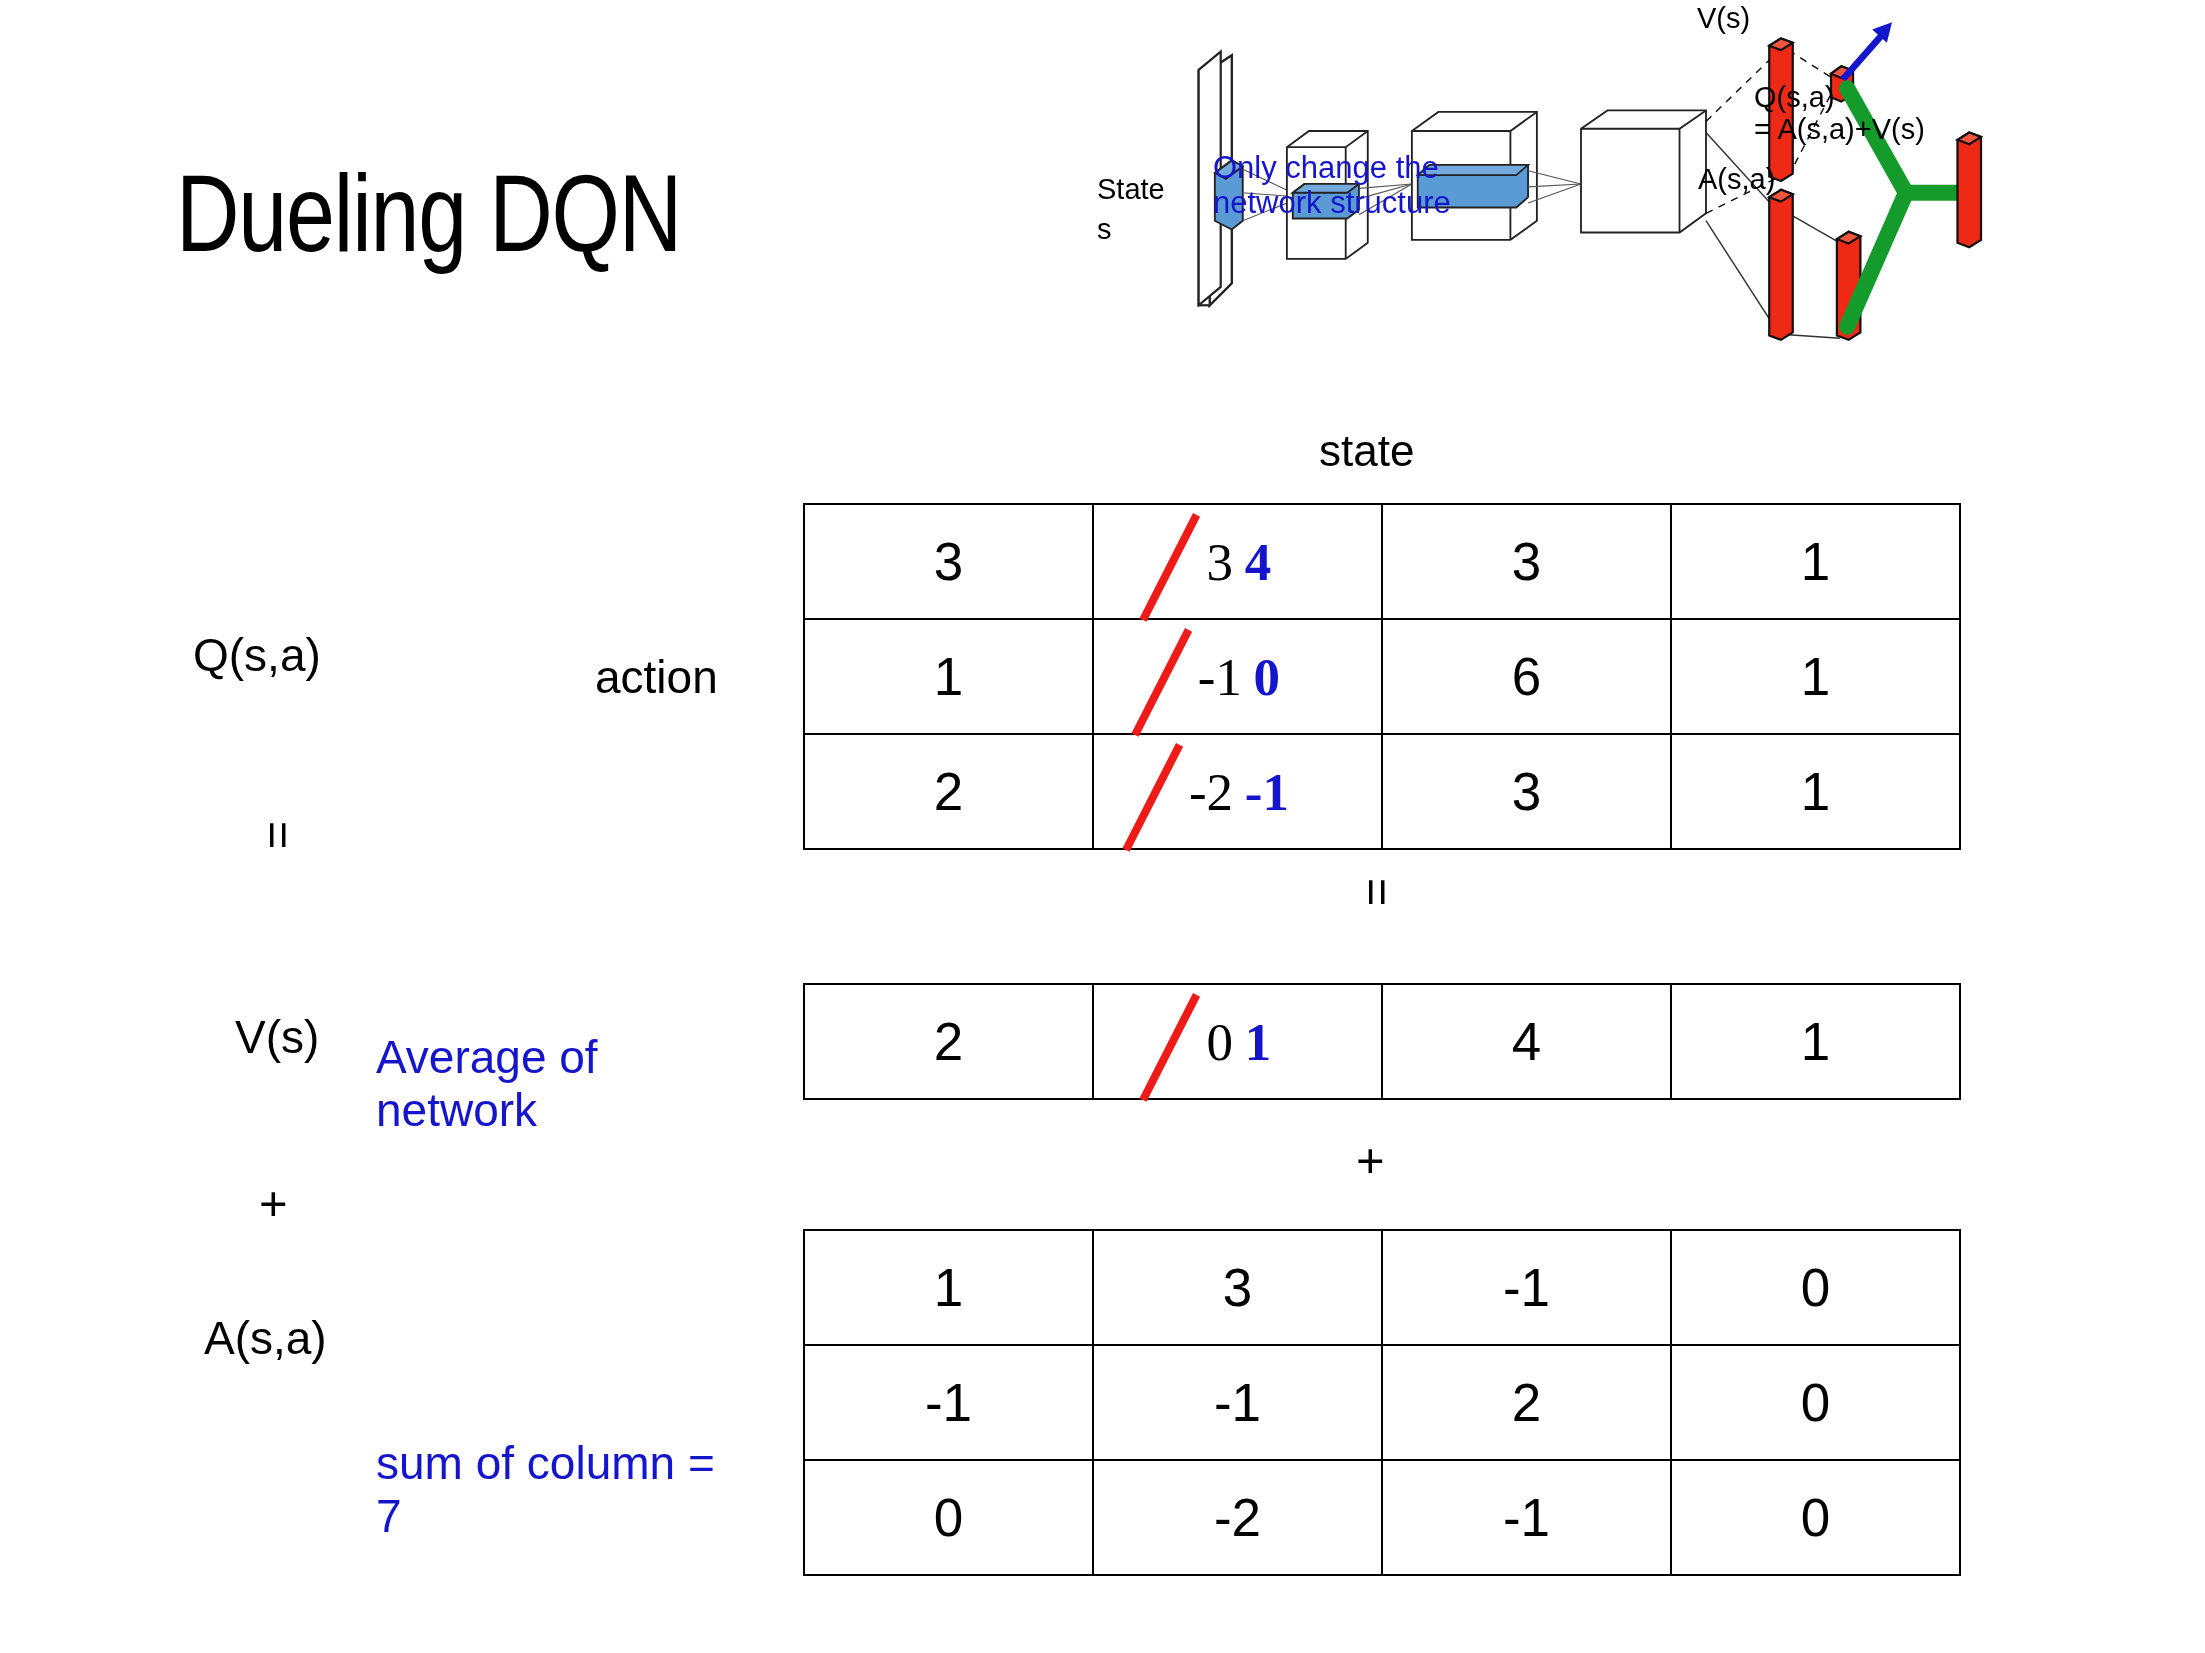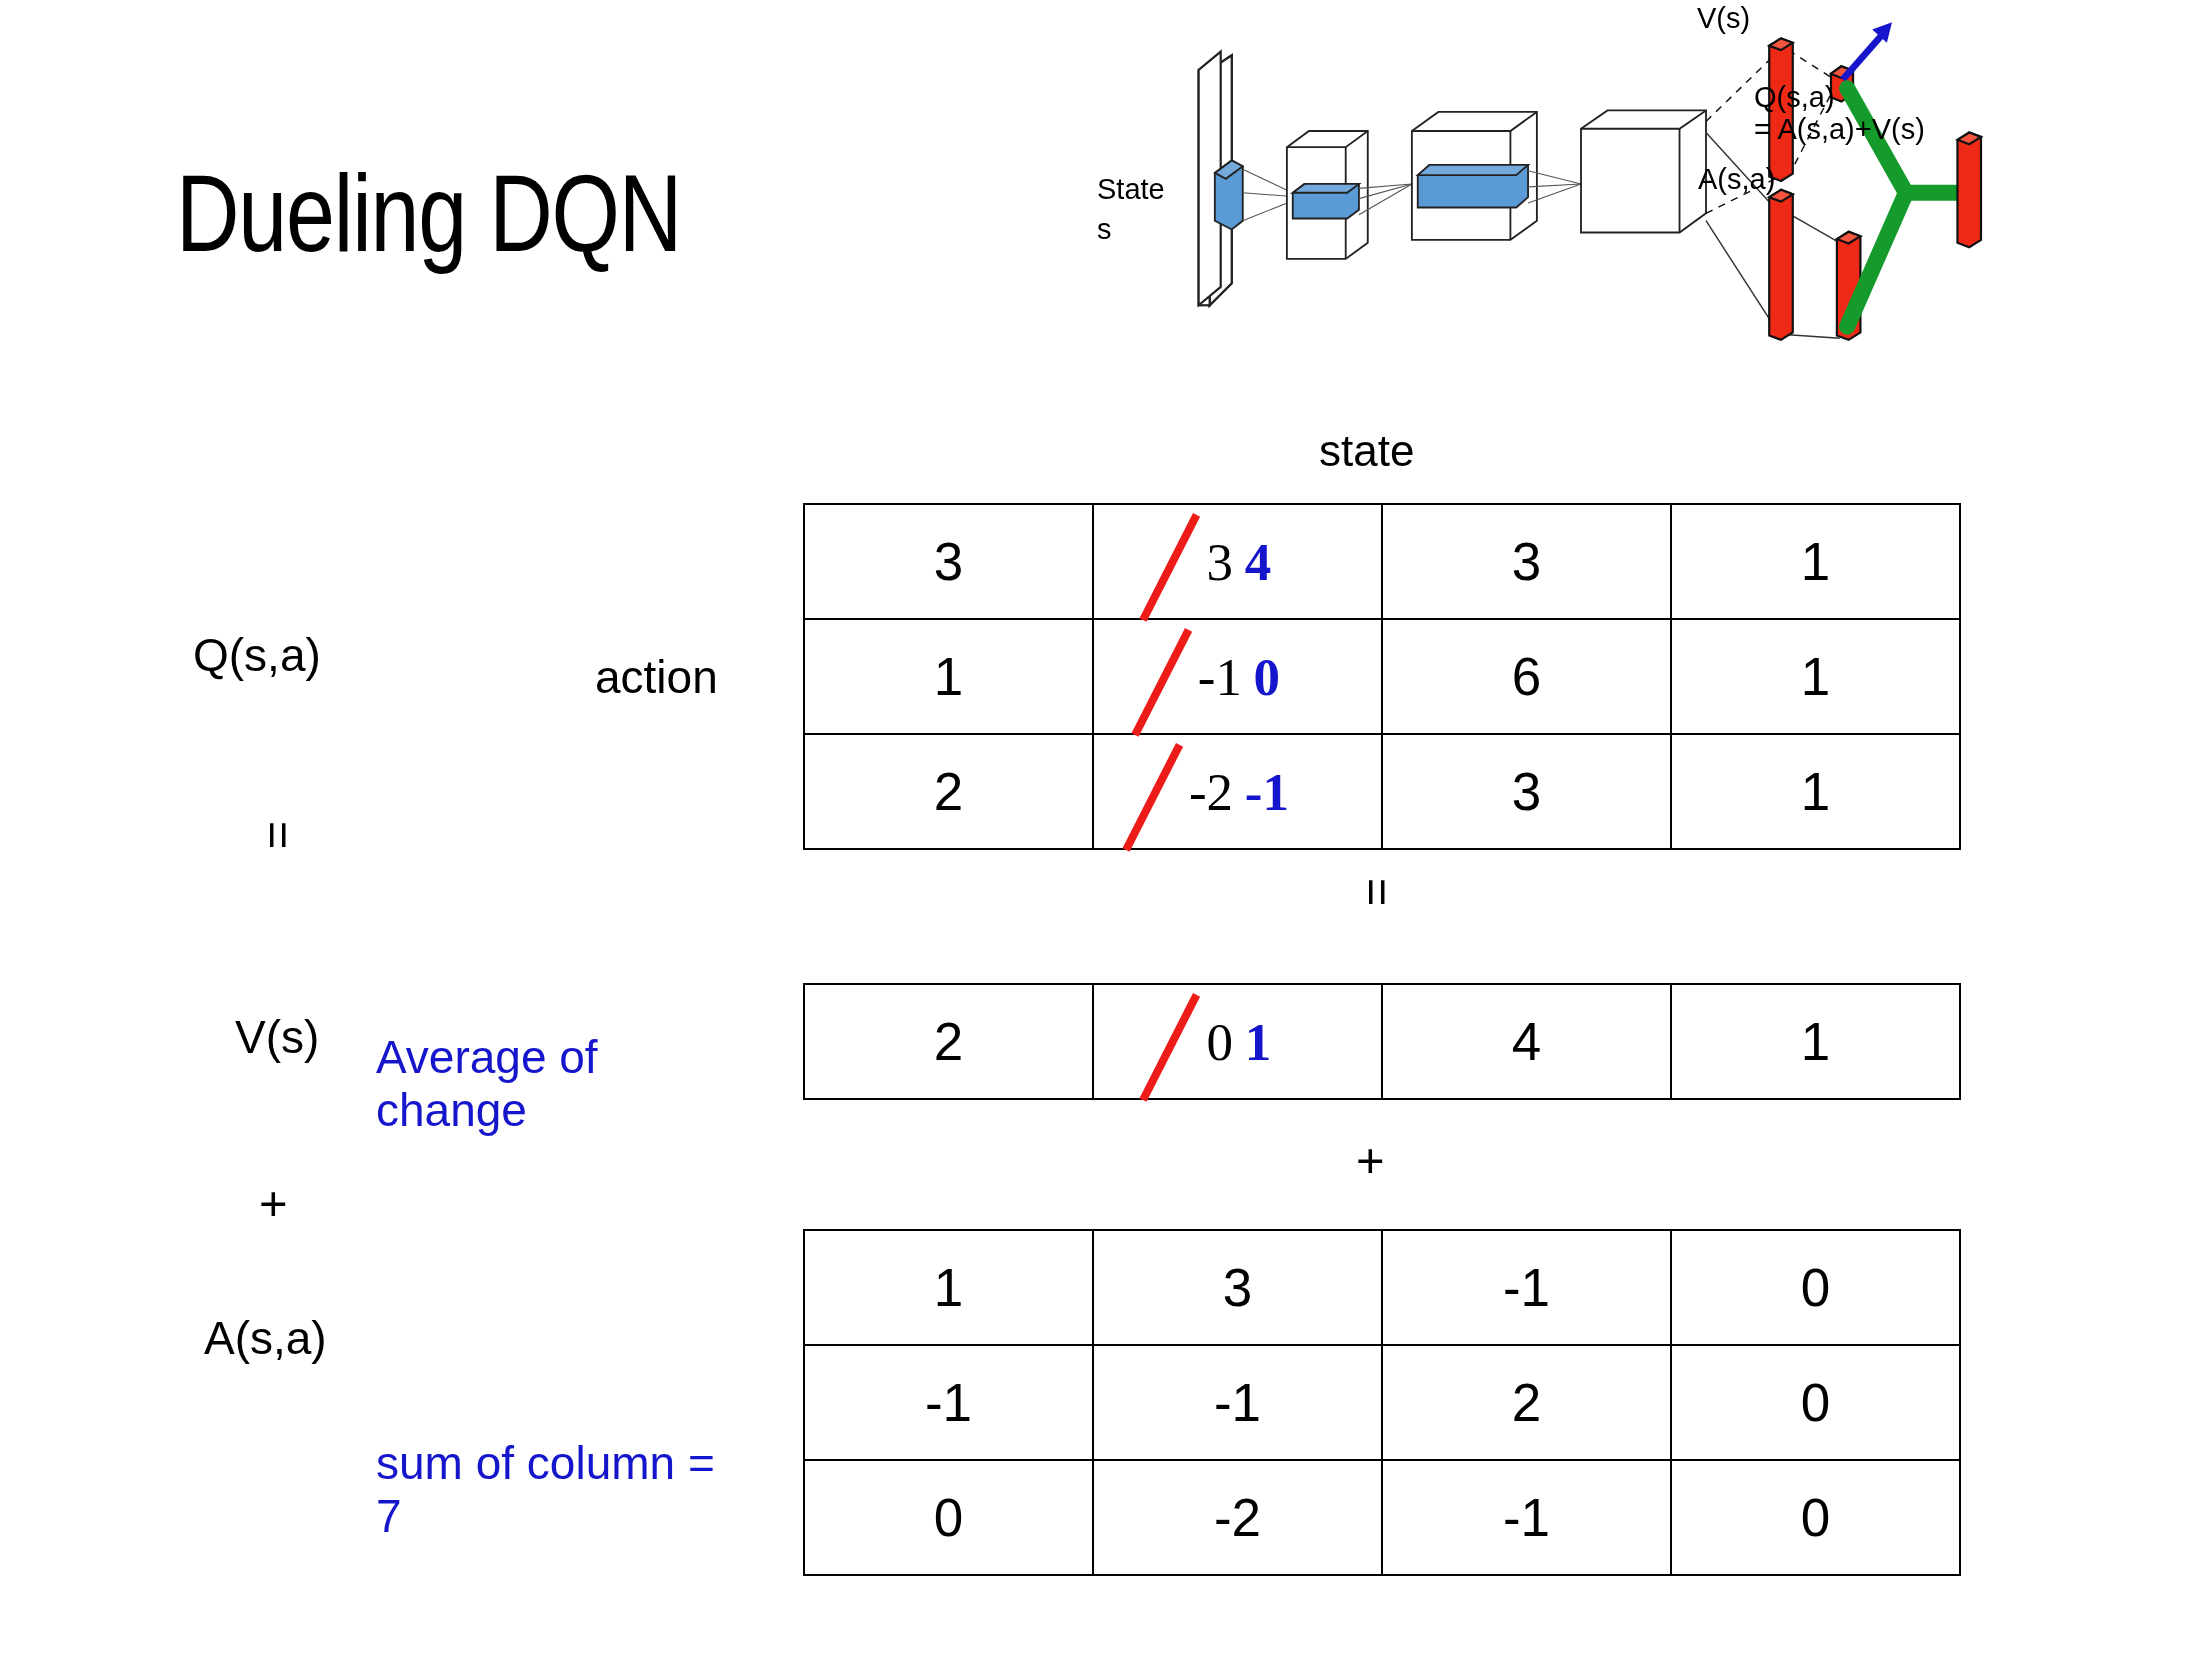--- a/index.html
+++ b/index.html
@@ -270,29 +270,33 @@
   </svg>
 
   <div class="diag-label" id="label-state">State</div>
   <div class="diag-label" id="label-state-s">s</div>
   <div class="diag-label" id="label-vs-net">V(s)</div>
   <div class="diag-label" id="label-asa-net">A(s,a)</div>
   <div class="diag-label" id="label-qsa-net">
     <span>Q(s,a)</span><br>
     <span>= A(s,a)+V(s)</span>
   </div>
+  <div class="diag-label blue" id="label-only-change">
+    <span>Only change the</span><br>
+    <span>network structure</span>
+  </div>
 </div>
 
 <div id="state-header">state</div>
 
 <div class="side-label" id="label-qsa">Q(s,a)</div>
 <div class="side-label" id="label-action">action</div>
 <div class="side-label" id="label-eq-1">=</div>
 <div class="side-label" id="label-vs">V(s)</div>
-<div class="side-label blue" id="label-avg">Average of change</div>
+<div class="side-label blue" id="label-avg">Average of network</div>
 <div class="side-label" id="label-plus-1">+</div>
 <div class="side-label" id="label-asa">A(s,a)</div>
 <div class="side-label blue" id="label-sum">sum of column = 7</div>
 
 <div id="sep-eq-2">=</div>
 <div id="sep-plus-2">+</div>
 
 <table class="grid" id="table-q">
     <tbody>
       <tr>

